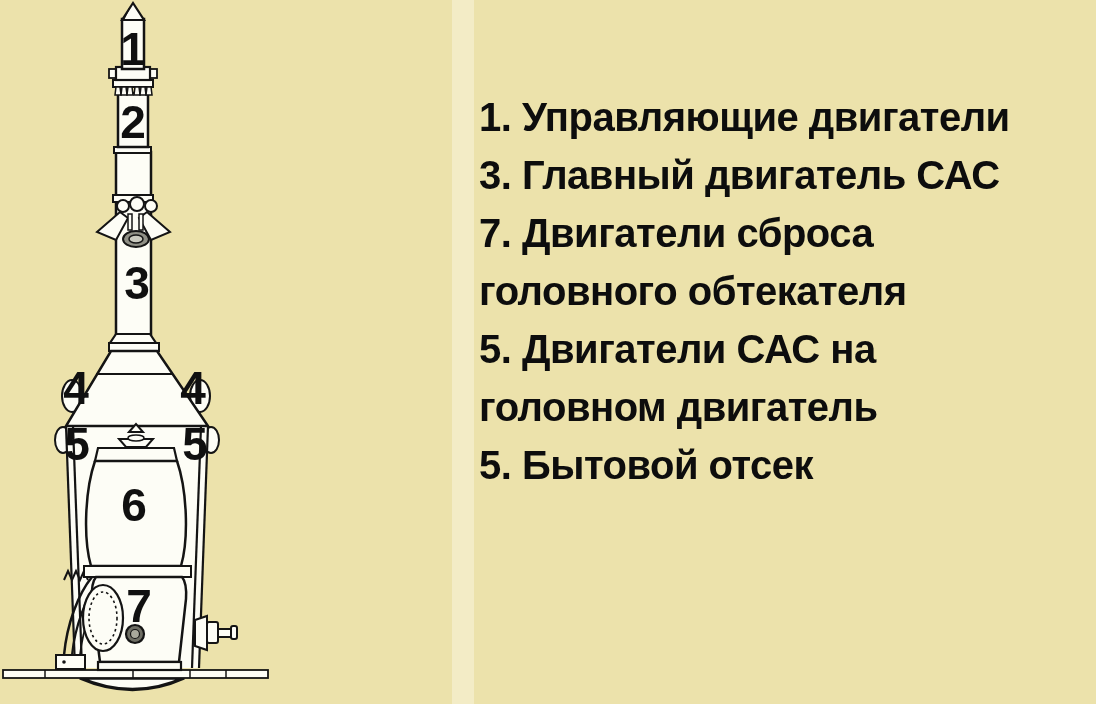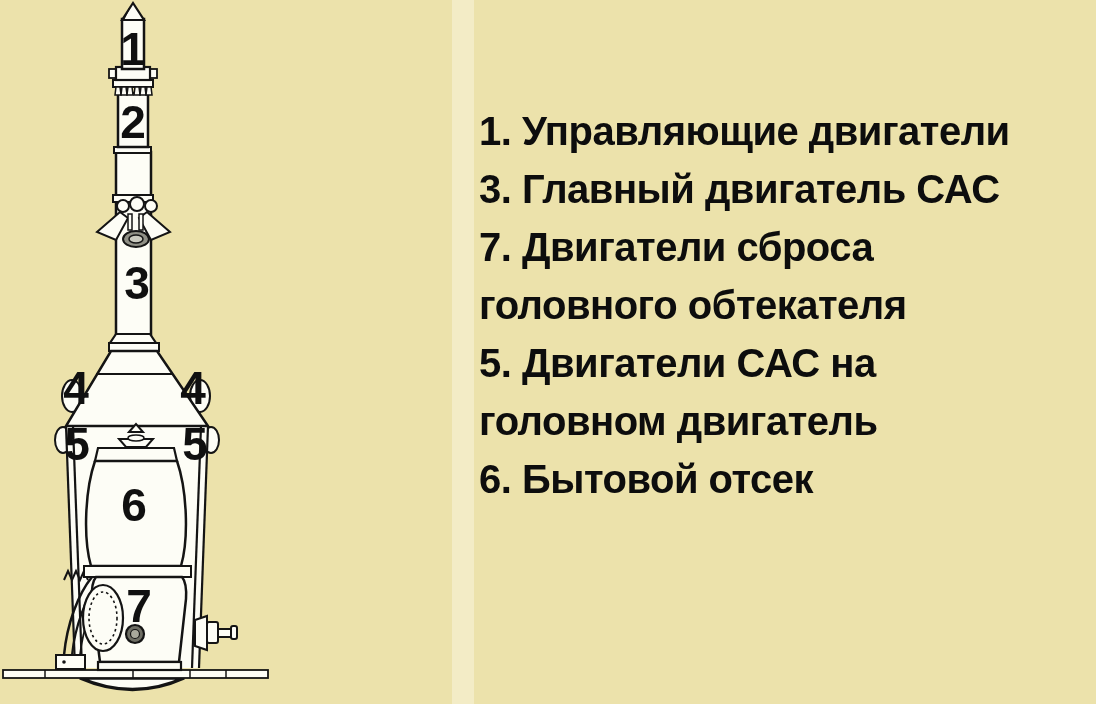--- a/index.html
+++ b/index.html
@@ -26,21 +26,21 @@
     background: #F3ECC6;
   }
   .rocket-svg {
     position: absolute;
     left: 0;
     top: 0;
   }
   .legend {
     position: absolute;
     left: 479px;
-    top: 102px;
+    top: 88px;
     width: 600px;
     color: #0D0D0D;
   }
   .legend-line {
     font-size: 40px;
     font-weight: bold;
     line-height: 58px;
     height: 58px;
     letter-spacing: -0.5px;
     white-space: nowrap;
@@ -188,16 +188,16 @@
     </g>
   </svg>
 
   <div class="legend">
     <div class="legend-line">1. Управляющие двигатели</div>
     <div class="legend-line">3. Главный двигатель САС</div>
     <div class="legend-line">7. Двигатели сброса</div>
     <div class="legend-line">головного обтекателя</div>
     <div class="legend-line">5. Двигатели САС на</div>
     <div class="legend-line">головном двигатель</div>
-    <div class="legend-line">6. Бытовой отсек</div>
+    <div class="legend-line">5. Бытовой отсек</div>
   </div>
 
 </div>
 
 </body></html>

